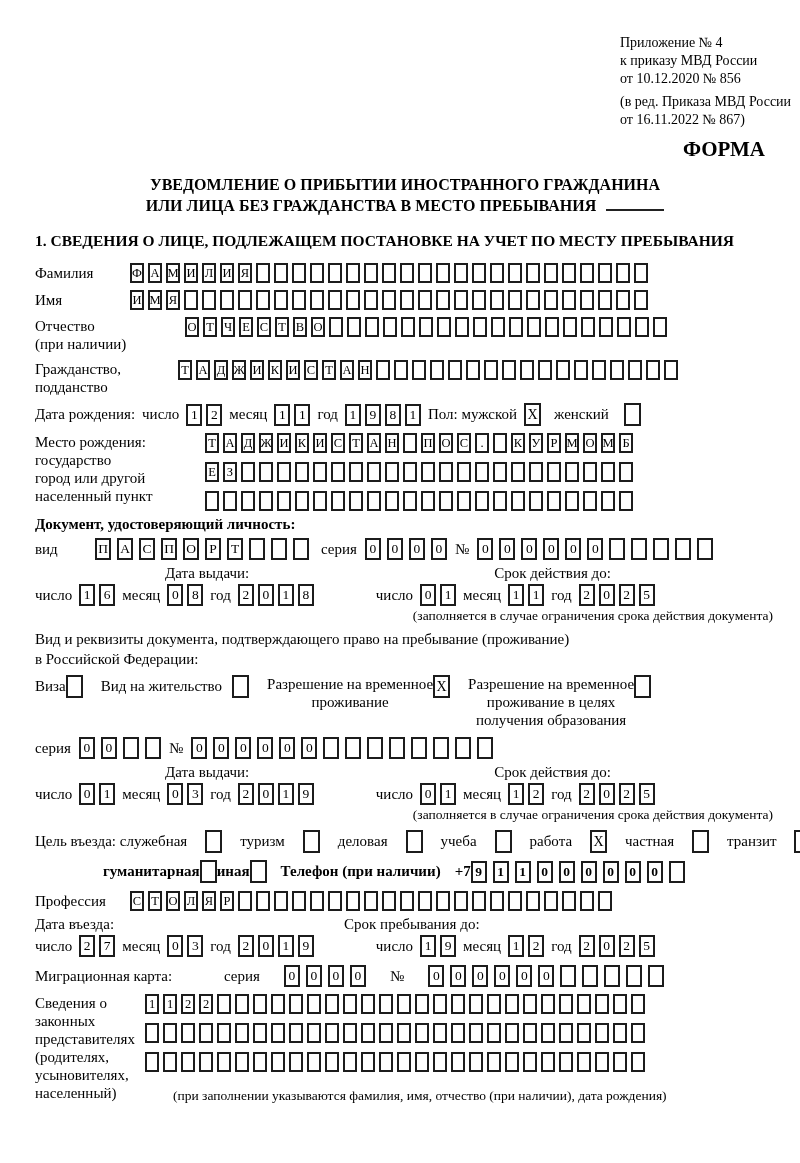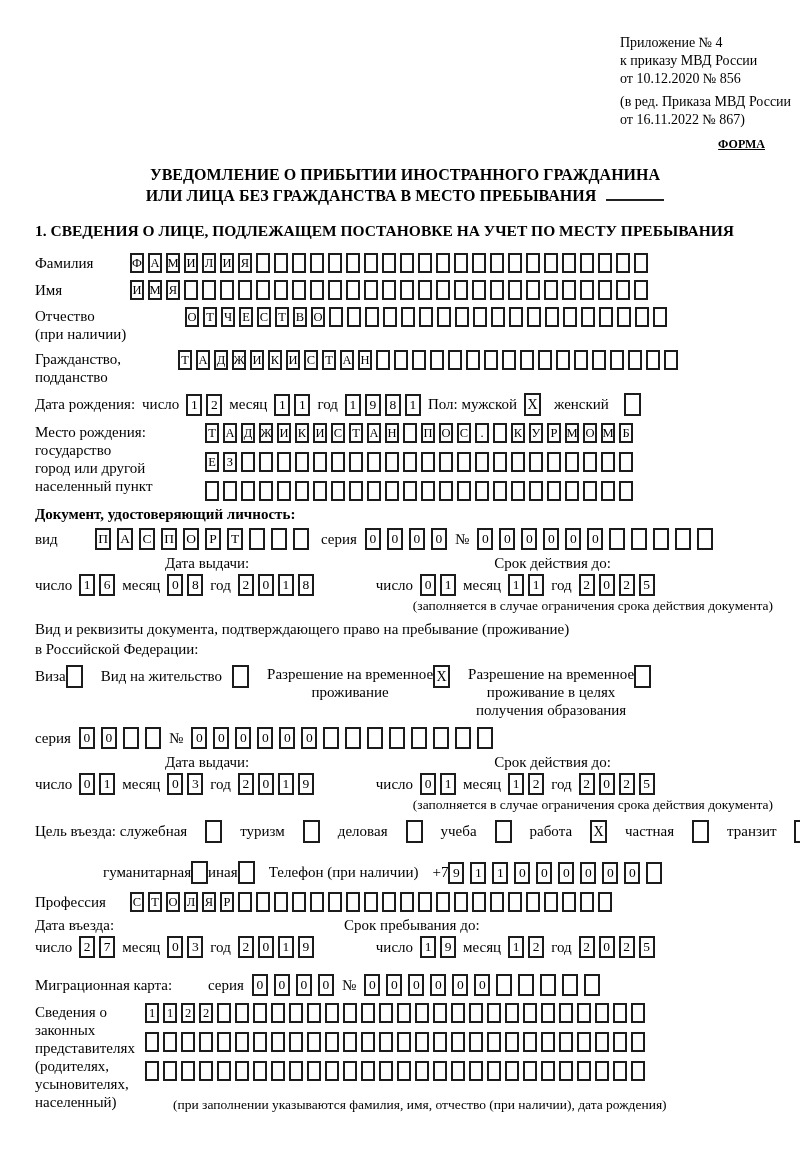--- a/index.html
+++ b/index.html
@@ -2,21 +2,21 @@
 <html><head>
 <meta charset="utf-8">
 <style>
   * { margin:0; padding:0; box-sizing:border-box; }
   html,body { width:800px; height:1163px; background:#fff; overflow:hidden; }
   body { font-family:"Liberation Serif", serif; color:#000; font-size:15px; }
   .page { width:800px; height:1163px; padding:34px 25px 0 35px; }
 
   .hdr-block { margin-left:585px; width:190px; line-height:18px; font-size:14px; }
   .hdr-block .sub { margin-top:5px; }
-  .forma { text-align:right; padding-right:10px; font-weight:bold; margin-top:8px; font-size:12px;text-decoration:underline; }
+  .forma { text-align:right; padding-right:10px; font-weight:bold; margin-top:8px; font-size:21px; }
 
   .title { text-align:center; font-weight:bold; font-size:16px; line-height:21px; margin-top:12px; }
   .uline { display:inline-block; width:58px; border-bottom:2px solid #222; height:14px; margin-left:10px; }
 
   .sec-heading { font-weight:bold; font-size:15.5px; margin-top:16px; }
 
   .frow { display:flex; align-items:flex-start; margin-top:7px; }
   .frow.center { align-items:center; }
   .flabel { flex-shrink:0; line-height:18px; }
 
@@ -531,21 +531,21 @@
     <span class="lbl">частная</span>
     <span class="boxes cb">
         <span class="cell"></span>
       </span>
     <span class="lbl">транзит</span>
     <span class="boxes cb">
         <span class="cell"></span>
       </span>
   </div>
 
-  <div class="frow center" style="gap:0; margin-top:18px; margin-left:68px;">
+  <div class="frow center" style="gap:0; margin-top:7px; margin-left:68px;font-weight:bold;">
     <span class="lbl">гуманитарная</span>
     <span class="boxes cb">
         <span class="cell"></span>
       </span>
     <span class="lbl">иная</span>
     <span class="boxes cb">
         <span class="cell"></span>
       </span>
     <span class="lbl" style="margin-left:14px;">Телефон (при наличии)</span>
     <span class="lbl" style="margin-left:14px;">+7</span>
@@ -630,21 +630,21 @@
       </span>
     <span class="lbl">год</span>
     <span class="boxes lg">
         <span class="cell">2</span>
         <span class="cell">0</span>
         <span class="cell">2</span>
         <span class="cell">5</span>
       </span>
   </div>
 
-  <div class="frow center" style="gap:8px; margin-top:16px;">
+  <div class="frow center" style="gap:24px; margin-top:8px;">
     <span class="lbl" style="width:165px;">Миграционная карта:</span>
     <span class="lbl">серия</span>
     <span class="boxes wide lg">
         <span class="cell">0</span>
         <span class="cell">0</span>
         <span class="cell">0</span>
         <span class="cell">0</span>
       </span>
     <span class="lbl">№</span>
     <span class="boxes wide lg">

